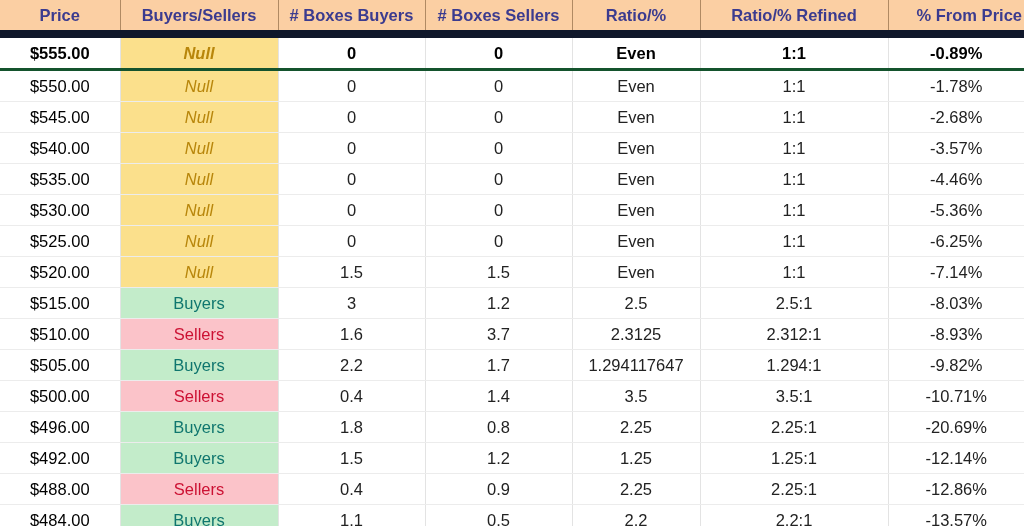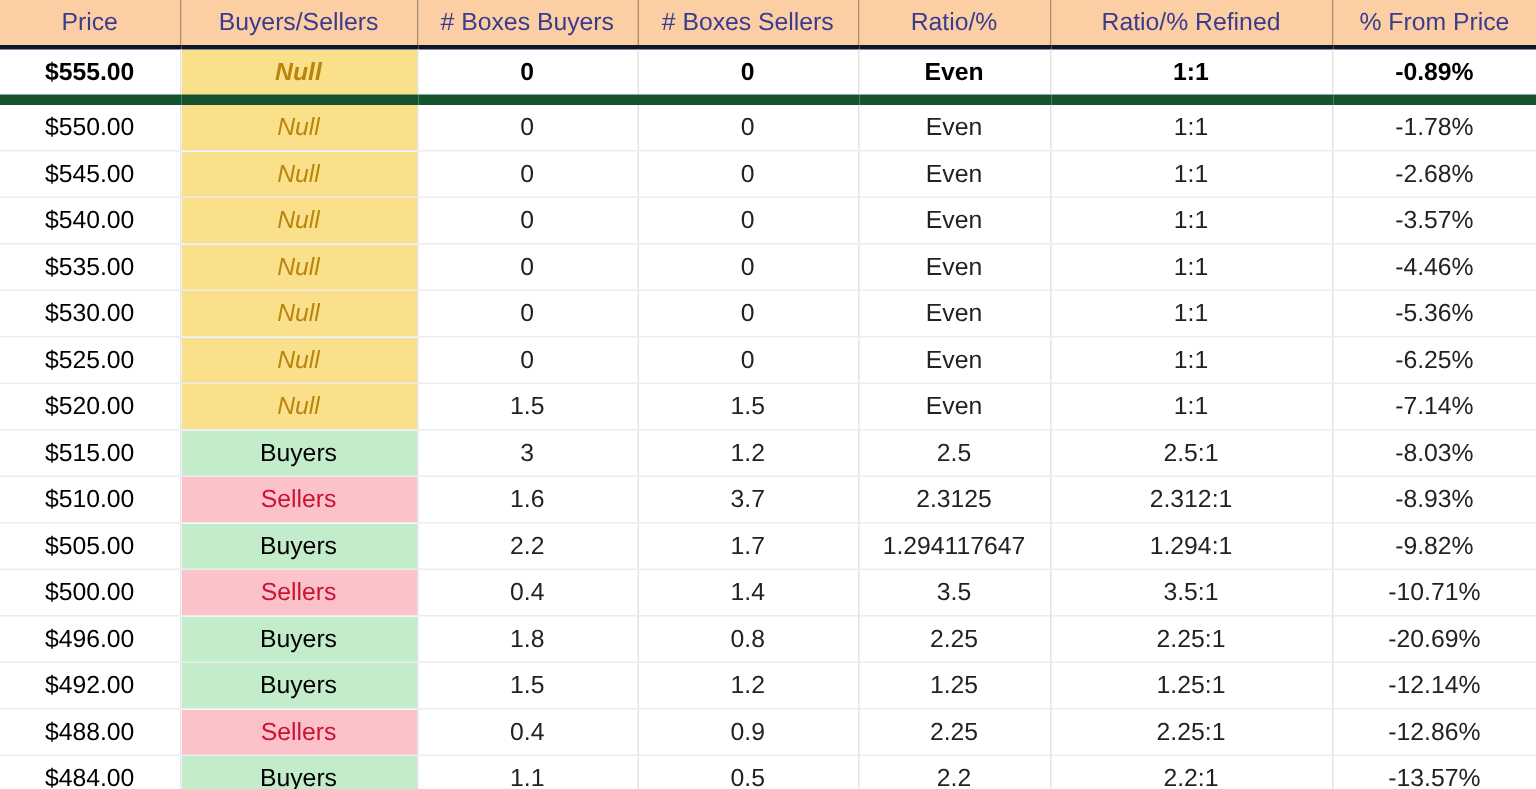--- a/index.html
+++ b/index.html
@@ -25,65 +25,65 @@
   table.ladder col.c-bb           { width: 147px; }
   table.ladder col.c-bsl          { width: 147px; }
   table.ladder col.c-ratio        { width: 128px; }
   table.ladder col.c-ratioref     { width: 188px; }
   table.ladder col.c-pct          { width: 136px; }
 
   thead th {
     background: #fbcfa3;
     color: #3b3b8f;
     font-size: 16.5px;
-    font-weight: normal;
+    font-weight: bold;
     text-align: center;
     height: 30px;
     padding: 0 2px;
     border-right: 1px solid #b08a63;
-    border-bottom: 3px solid #0f172a;
+    border-bottom: 8px solid #0f172a;
     border-top: 0;
     white-space: nowrap;
     overflow: hidden;
   }
-  thead th:last-child { border-right: 0; }
+  thead th:last-child { border-right: 0; text-align: right; }
 
   tbody td {
     height: 30px;
     font-size: 16.5px;
     text-align: center;
     color: #222222;
     border-right: 1px solid #e3e3e3;
     border-bottom: 1px solid #ececec;
     padding: 0 2px;
     white-space: nowrap;
     overflow: hidden;
     background: #ffffff;
   }
   tbody td:last-child { border-right: 0; }
 
   
   tbody tr.row-highlight td {
     font-weight: bold;
-    border-bottom: 7px solid #14532d;
+    border-bottom: 3px solid #14532d;
     color: #000000;
   }
   tbody tr.row-highlight td.c-null {
     color: #b8860b;
   }
 
   
   td.c-null {
     background: #fbe08c;
     color: #b8860b;
     font-style: italic;
   }
   td.c-buyers {
     background: #c3ecca;
-    color: #000000;
+    color: #0f766e;
   }
   td.c-sellers {
     background: #fbc3c9;
     color: #cc1133;
   }
   td.c-price {
     color: #000000;
   }
 </style>
 </head>

